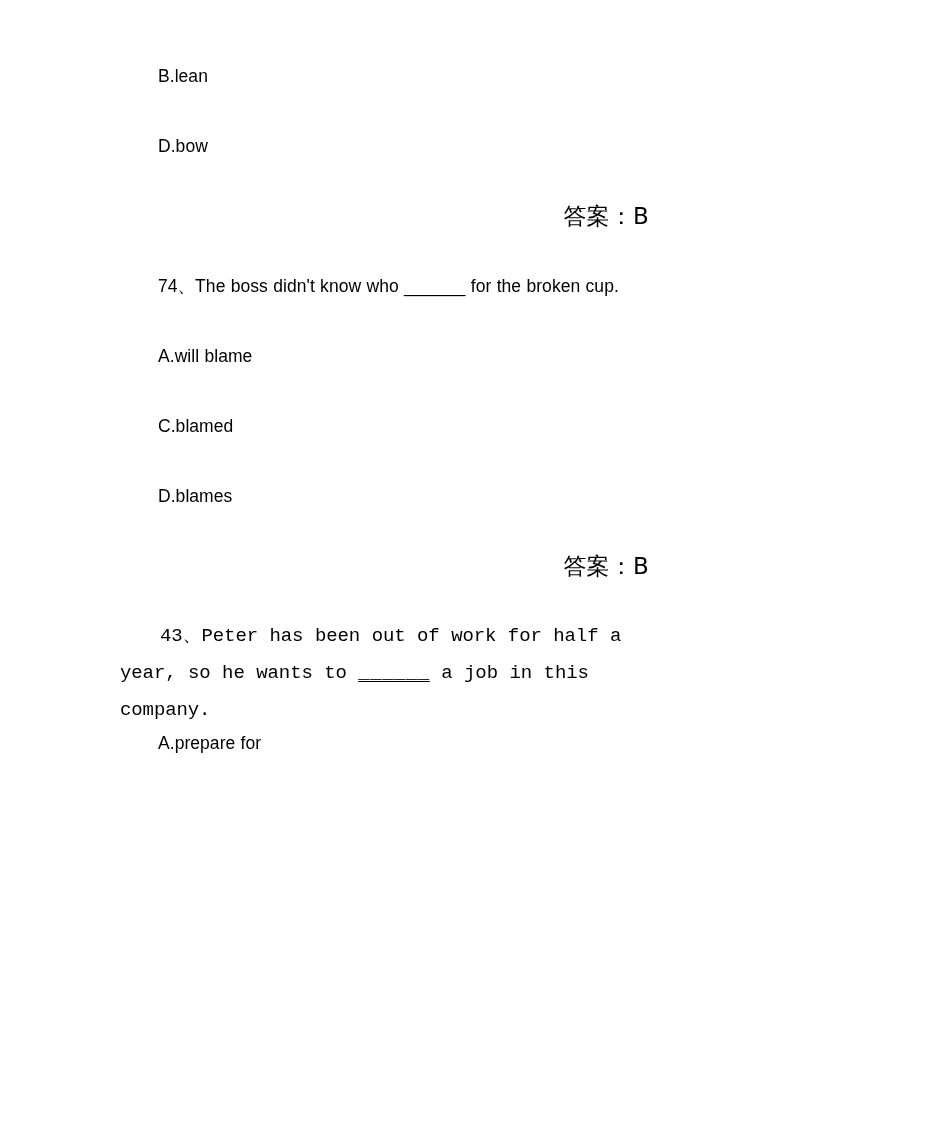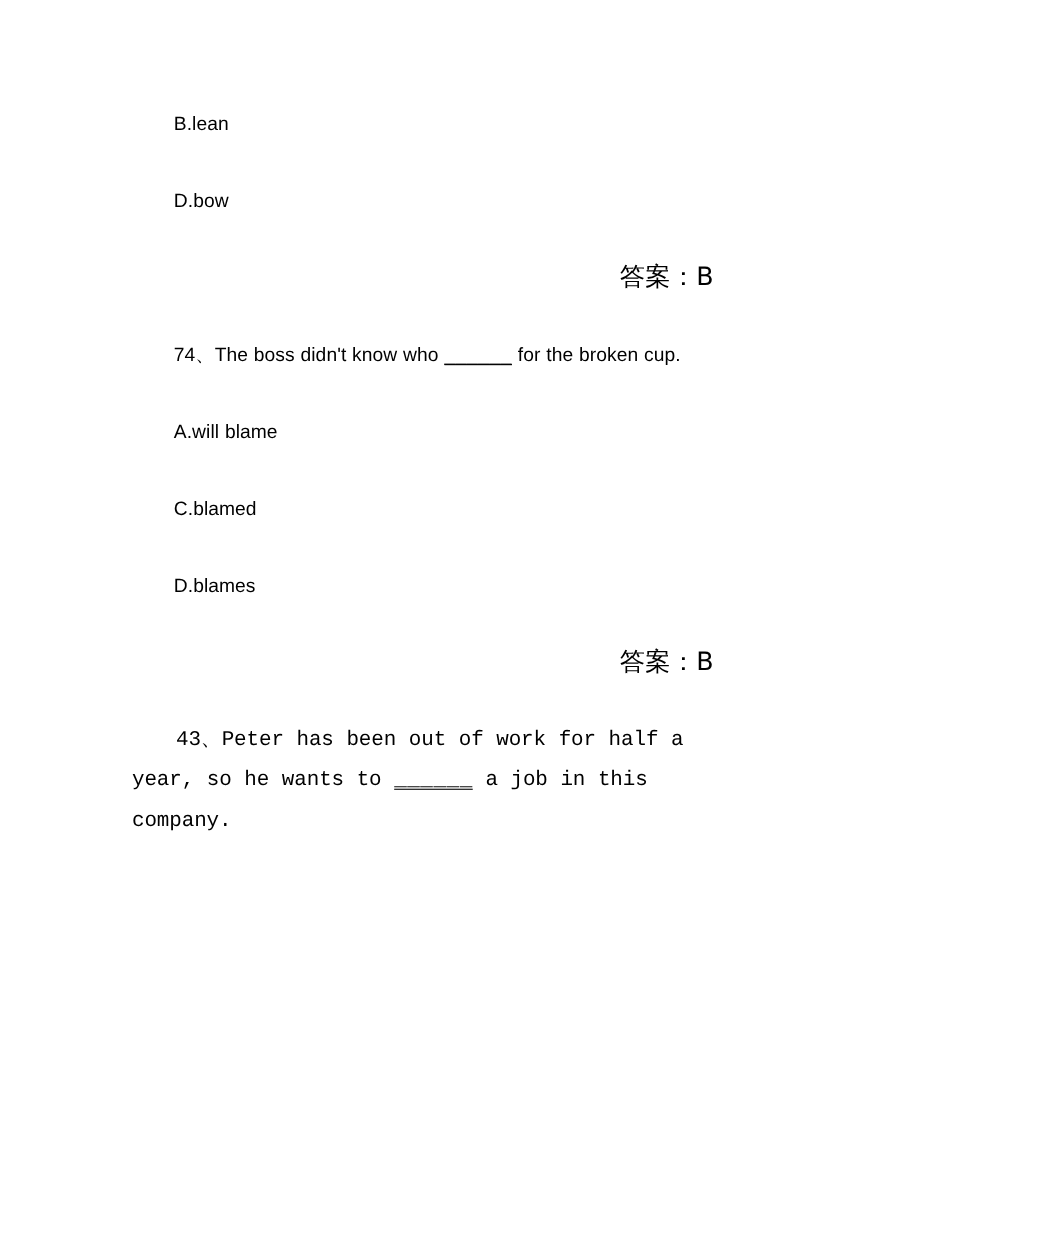--- a/index.html
+++ b/index.html
@@ -18,21 +18,21 @@
     height: 1123px;
     background: #ffffff;
     overflow: hidden;
     box-sizing: border-box;
   }
   .doc-body {
     position: absolute;
     left: 0;
     top: 0;
     width: 771px;
-    padding-top: 94px;
+    padding-top: 58px;
     box-sizing: border-box;
   }
   
   .para {
     margin: 0;
     padding: 0 122px 0 120px;
     font-size: 17.5px;
     line-height: 36px;
     height: 70px;
     text-align: left;
@@ -96,16 +96,17 @@
     <p class="para option">C.blamed</p>
 
     <p class="para option">D.blames</p>
 
     <p class="para answer cjk">答案：B</p>
 
     <p class="para question wrap">
       <span>43、Peter has been out of work for half a year, so he wants to </span><span class="blank">______</span><span> a job in this company.</span>
     </p>
 
+    <p class="para option">A.prepare for</p>
 
 
   </div>
 </div>
 
 </body></html>

